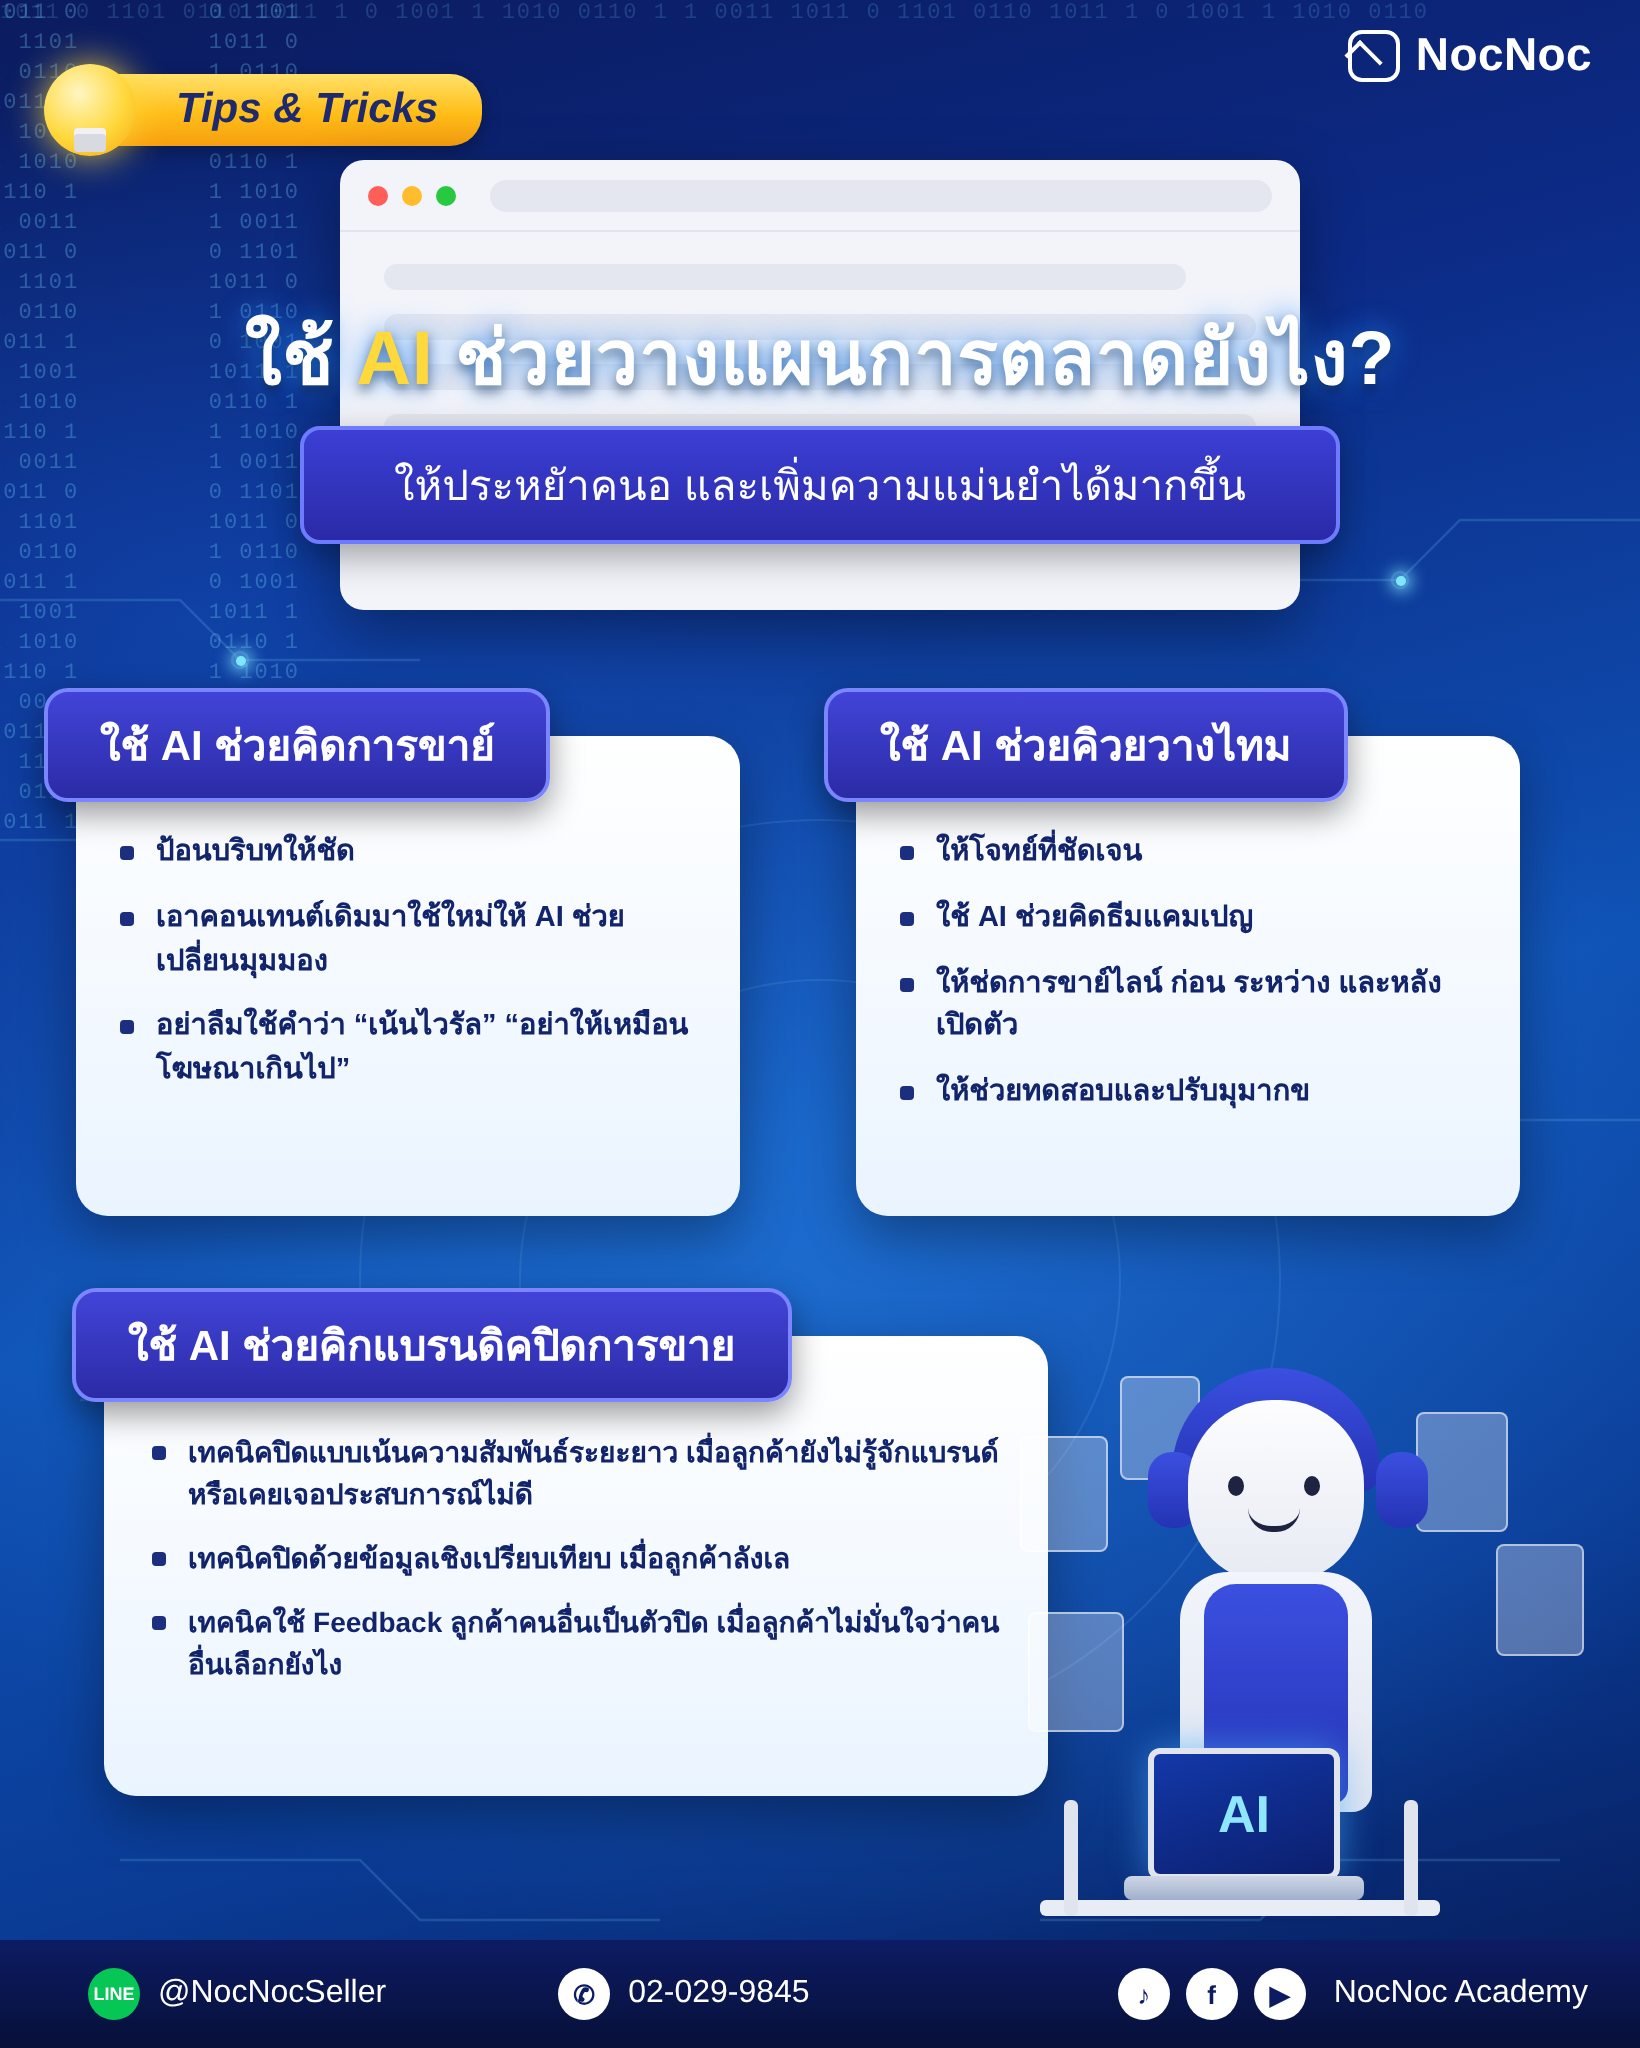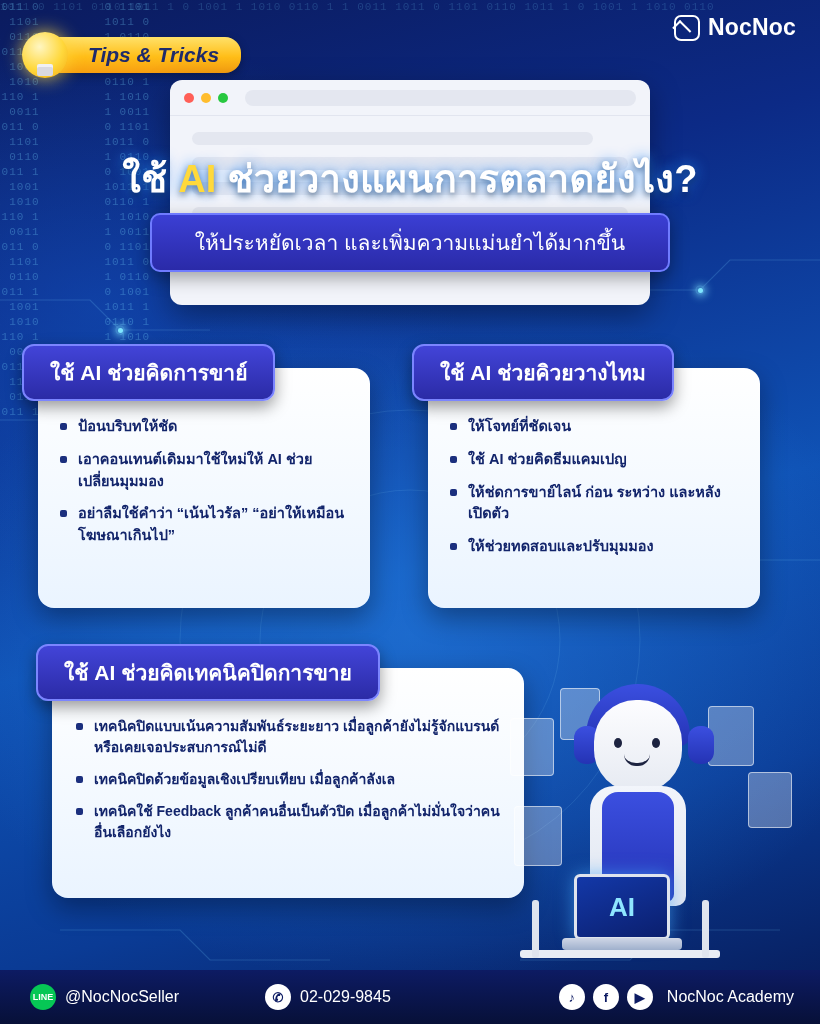--- a/index.html
+++ b/index.html
@@ -192,21 +192,21 @@
     position: absolute; left: 122px; top: 88px; width: 26px; height: 12px;
     border-bottom: 3px solid #1d2340; border-radius: 0 0 20px 20px;
   }
   
   .footer {
     position: absolute; left: 0; bottom: 0; width: 820px; height: 54px;
     background: linear-gradient(180deg,#0d1b63,#071038);
     display: flex; align-items: center; color: #fff; font-size: 16px;
   }
   .f-item { display: flex; align-items: center; gap: 9px; }
-  .f-line { margin-left: 30px; }
+  .f-line { margin-left: 44px; }
   .f-phone { margin-left: 86px; }
   .f-social { margin-left: auto; margin-right: 26px; gap: 8px; }
   .circle-ic {
     width: 26px; height: 26px; border-radius: 50%; background: #fff; color: #0d1b63;
     display: flex; align-items: center; justify-content: center; font-size: 13px; font-weight: bold;
   }
   .circle-ic.line { background: #06c755; color: #fff; font-size: 9px; }
 </style>
 </head>
 <body>
@@ -317,21 +317,21 @@
       <div class="bl" style="width:100%"></div>
       <div class="bl" style="width:100%"></div>
       <div class="bl" style="width:100%"></div>
       <div class="bl" style="width:84%"></div>
     </div>
   </div>
 
   <div class="headline">
     <span>ใช้ </span><span class="hl-ai">AI</span><span> ช่วยวางแผนการตลาดยังไง?</span>
   </div>
-  <div class="subhead">ให้ประหยัดเวลา และเพิ่มความแม่นยำได้มากขึ้น</div>
+  <div class="subhead">ให้ประหยัาคนอ และเพิ่มความแม่นยำได้มากขึ้น</div>
 
   <div class="card" id="card-content">
     <div class="card-head">ใช้ AI ช่วยคิดการขาย์</div>
     <svg class="cursor" style="left:300px; top:-4px;" width="34" height="42" viewBox="0 0 34 42">
       <path d="M4 2 L4 34 L12 26 L18 39 L24 36 L18 24 L29 24 Z" fill="#fff" stroke="#1b2f7e" stroke-width="1.6"></path>
     </svg>
     <div class="body">
       <ul class="bullets">
         <li>ป้อนบริบทให้ชัด</li>
         <li>เอาคอนเทนต์เดิมมาใช้ใหม่ให้ AI ช่วยเปลี่ยนมุมมอง</li>
@@ -343,27 +343,27 @@
   <div class="card" id="card-campaign">
     <div class="card-head">ใช้ AI ช่วยคิวยวางไทม</div>
     <svg class="cursor" style="left:300px; top:-4px;" width="34" height="42" viewBox="0 0 34 42">
       <path d="M4 2 L4 34 L12 26 L18 39 L24 36 L18 24 L29 24 Z" fill="#fff" stroke="#1b2f7e" stroke-width="1.6"></path>
     </svg>
     <div class="body">
       <ul class="bullets">
         <li>ให้โจทย์ที่ชัดเจน</li>
         <li>ใช้ AI ช่วยคิดธีมแคมเปญ</li>
         <li>ให้ช่ดการขาย์ไลน์ ก่อน ระหว่าง และหลังเปิดตัว</li>
-        <li>ให้ช่วยทดสอบและปรับมุมมอง</li>
+        <li>ให้ช่วยทดสอบและปรับมุมากข</li>
       </ul>
     </div>
   </div>
 
   <div class="card" id="card-closing">
-    <div class="card-head">ใช้ AI ช่วยคิดเทคนิคปิดการขาย</div>
+    <div class="card-head">ใช้ AI ช่วยคิกแบรนดิคปิดการขาย</div>
     <svg class="cursor" style="left:452px; top:-2px;" width="34" height="42" viewBox="0 0 34 42">
       <path d="M4 2 L4 34 L12 26 L18 39 L24 36 L18 24 L29 24 Z" fill="#fff" stroke="#1b2f7e" stroke-width="1.6"></path>
     </svg>
     <div class="body">
       <ul class="bullets">
         <li>เทคนิคปิดแบบเน้นความสัมพันธ์ระยะยาว เมื่อลูกค้ายังไม่รู้จักแบรนด์ หรือเคยเจอประสบการณ์ไม่ดี</li>
         <li>เทคนิคปิดด้วยข้อมูลเชิงเปรียบเทียบ เมื่อลูกค้าลังเล</li>
         <li>เทคนิคใช้ Feedback ลูกค้าคนอื่นเป็นตัวปิด เมื่อลูกค้าไม่มั่นใจว่าคนอื่นเลือกยังไง</li>
       </ul>
     </div>

